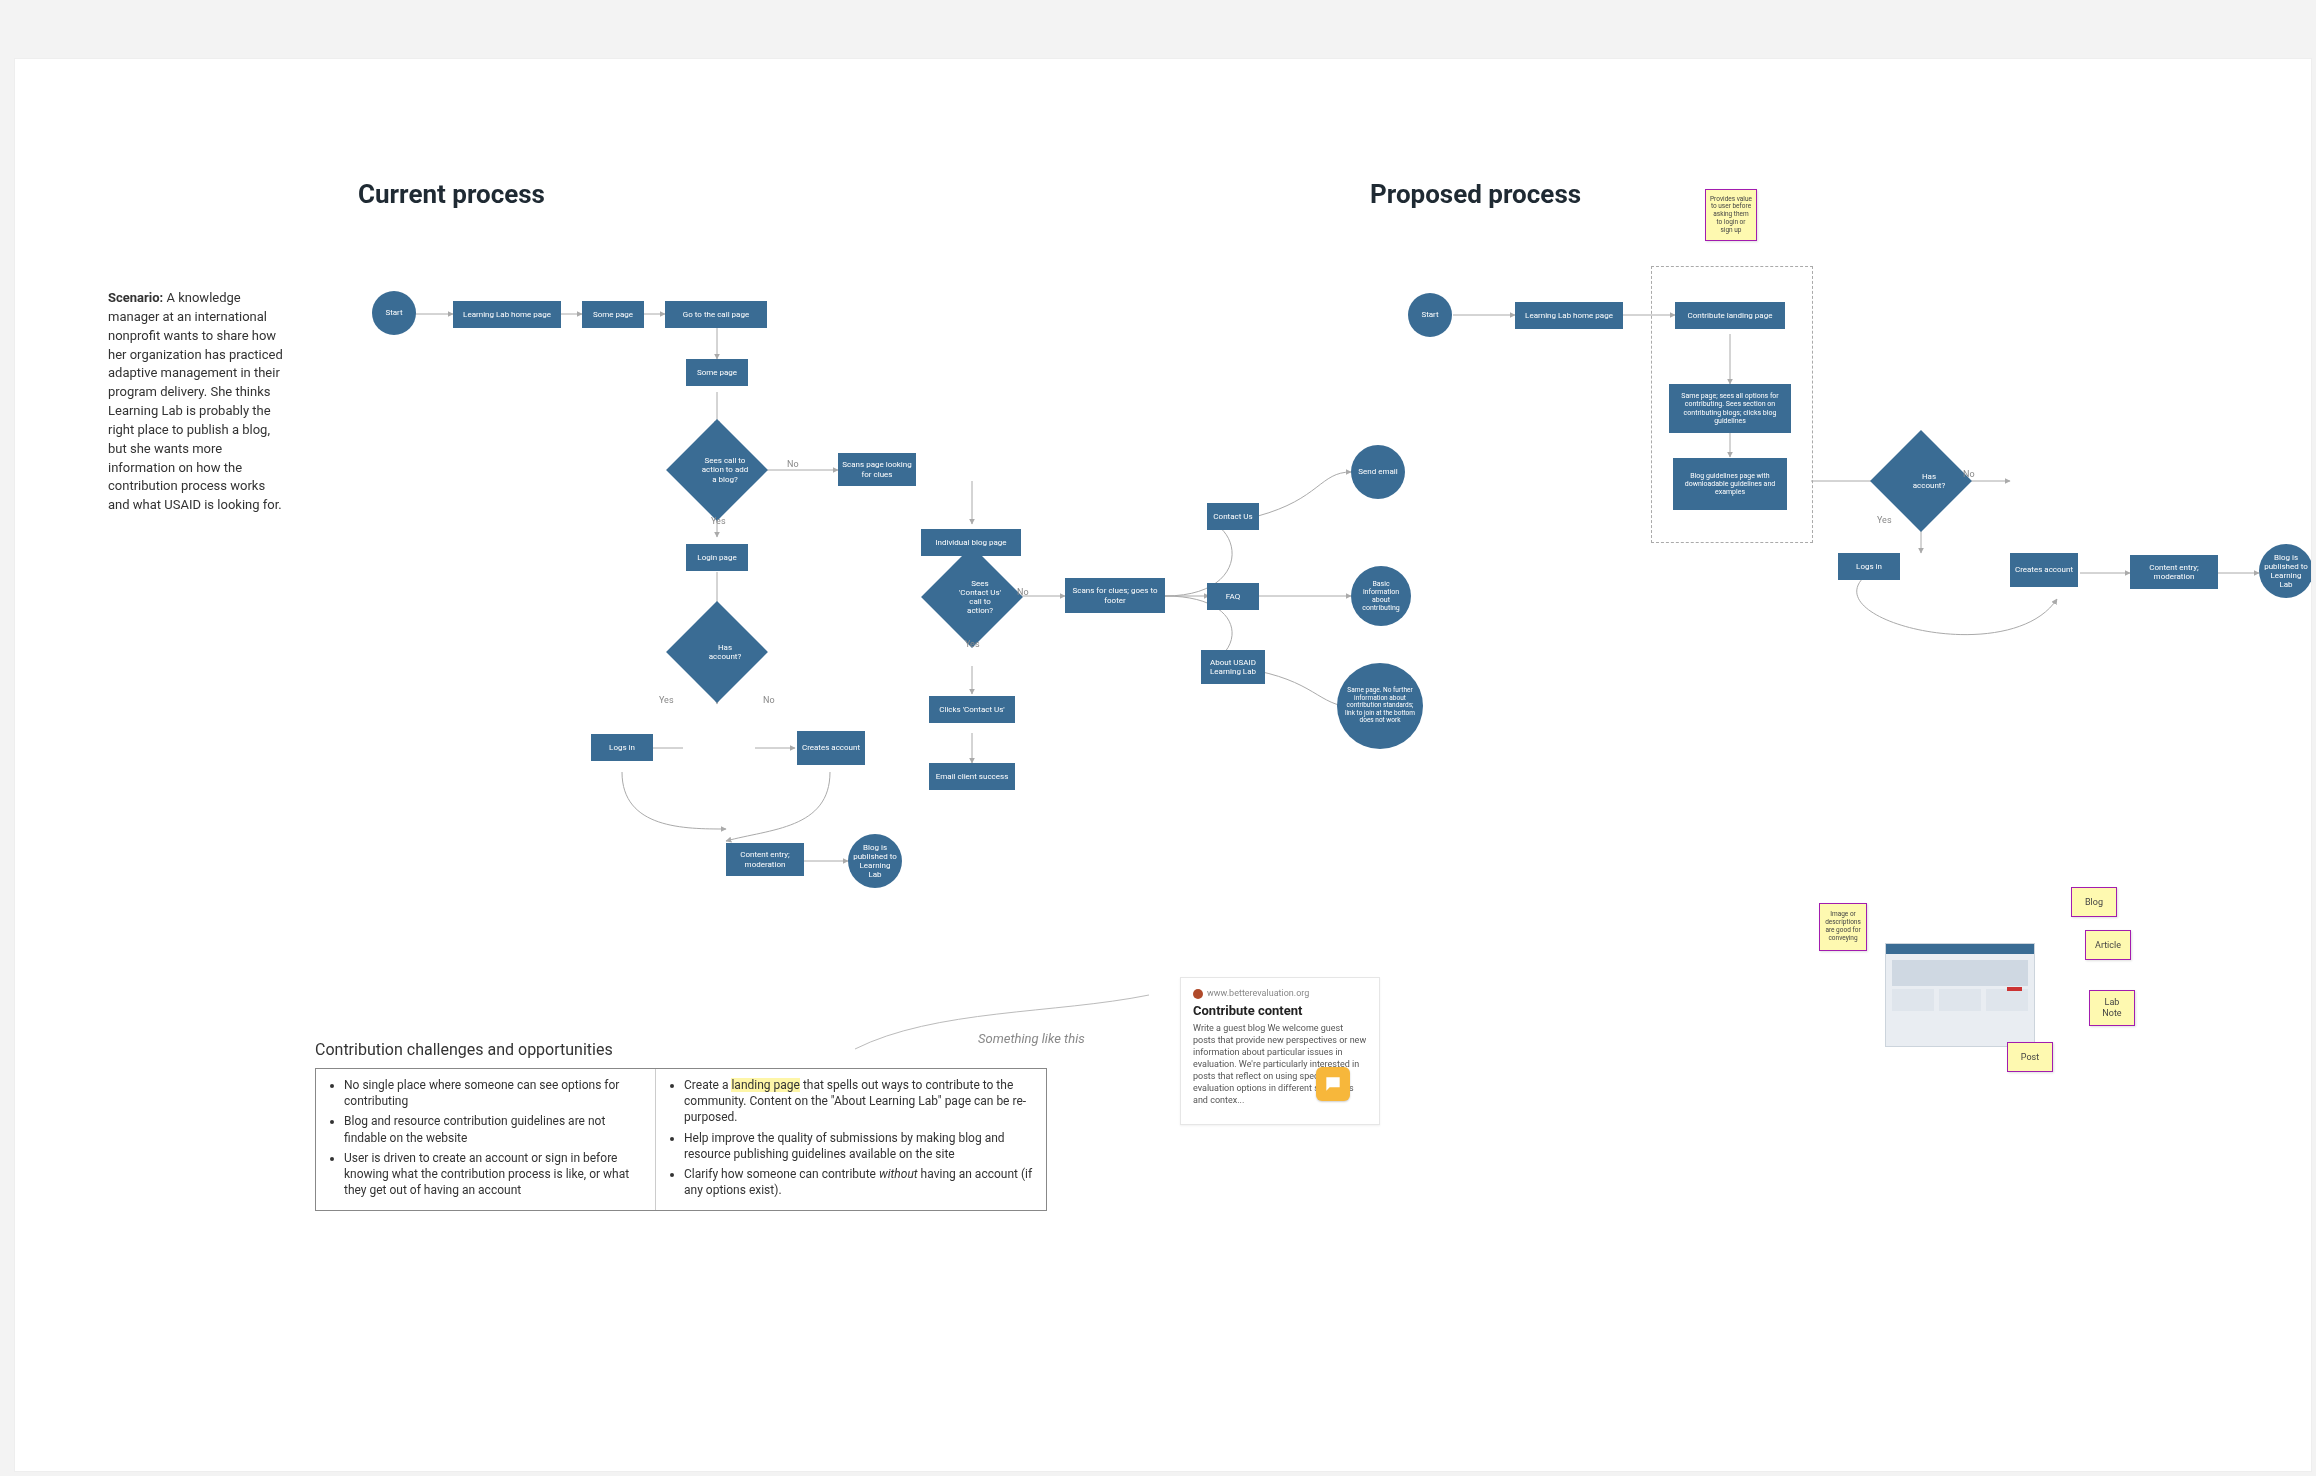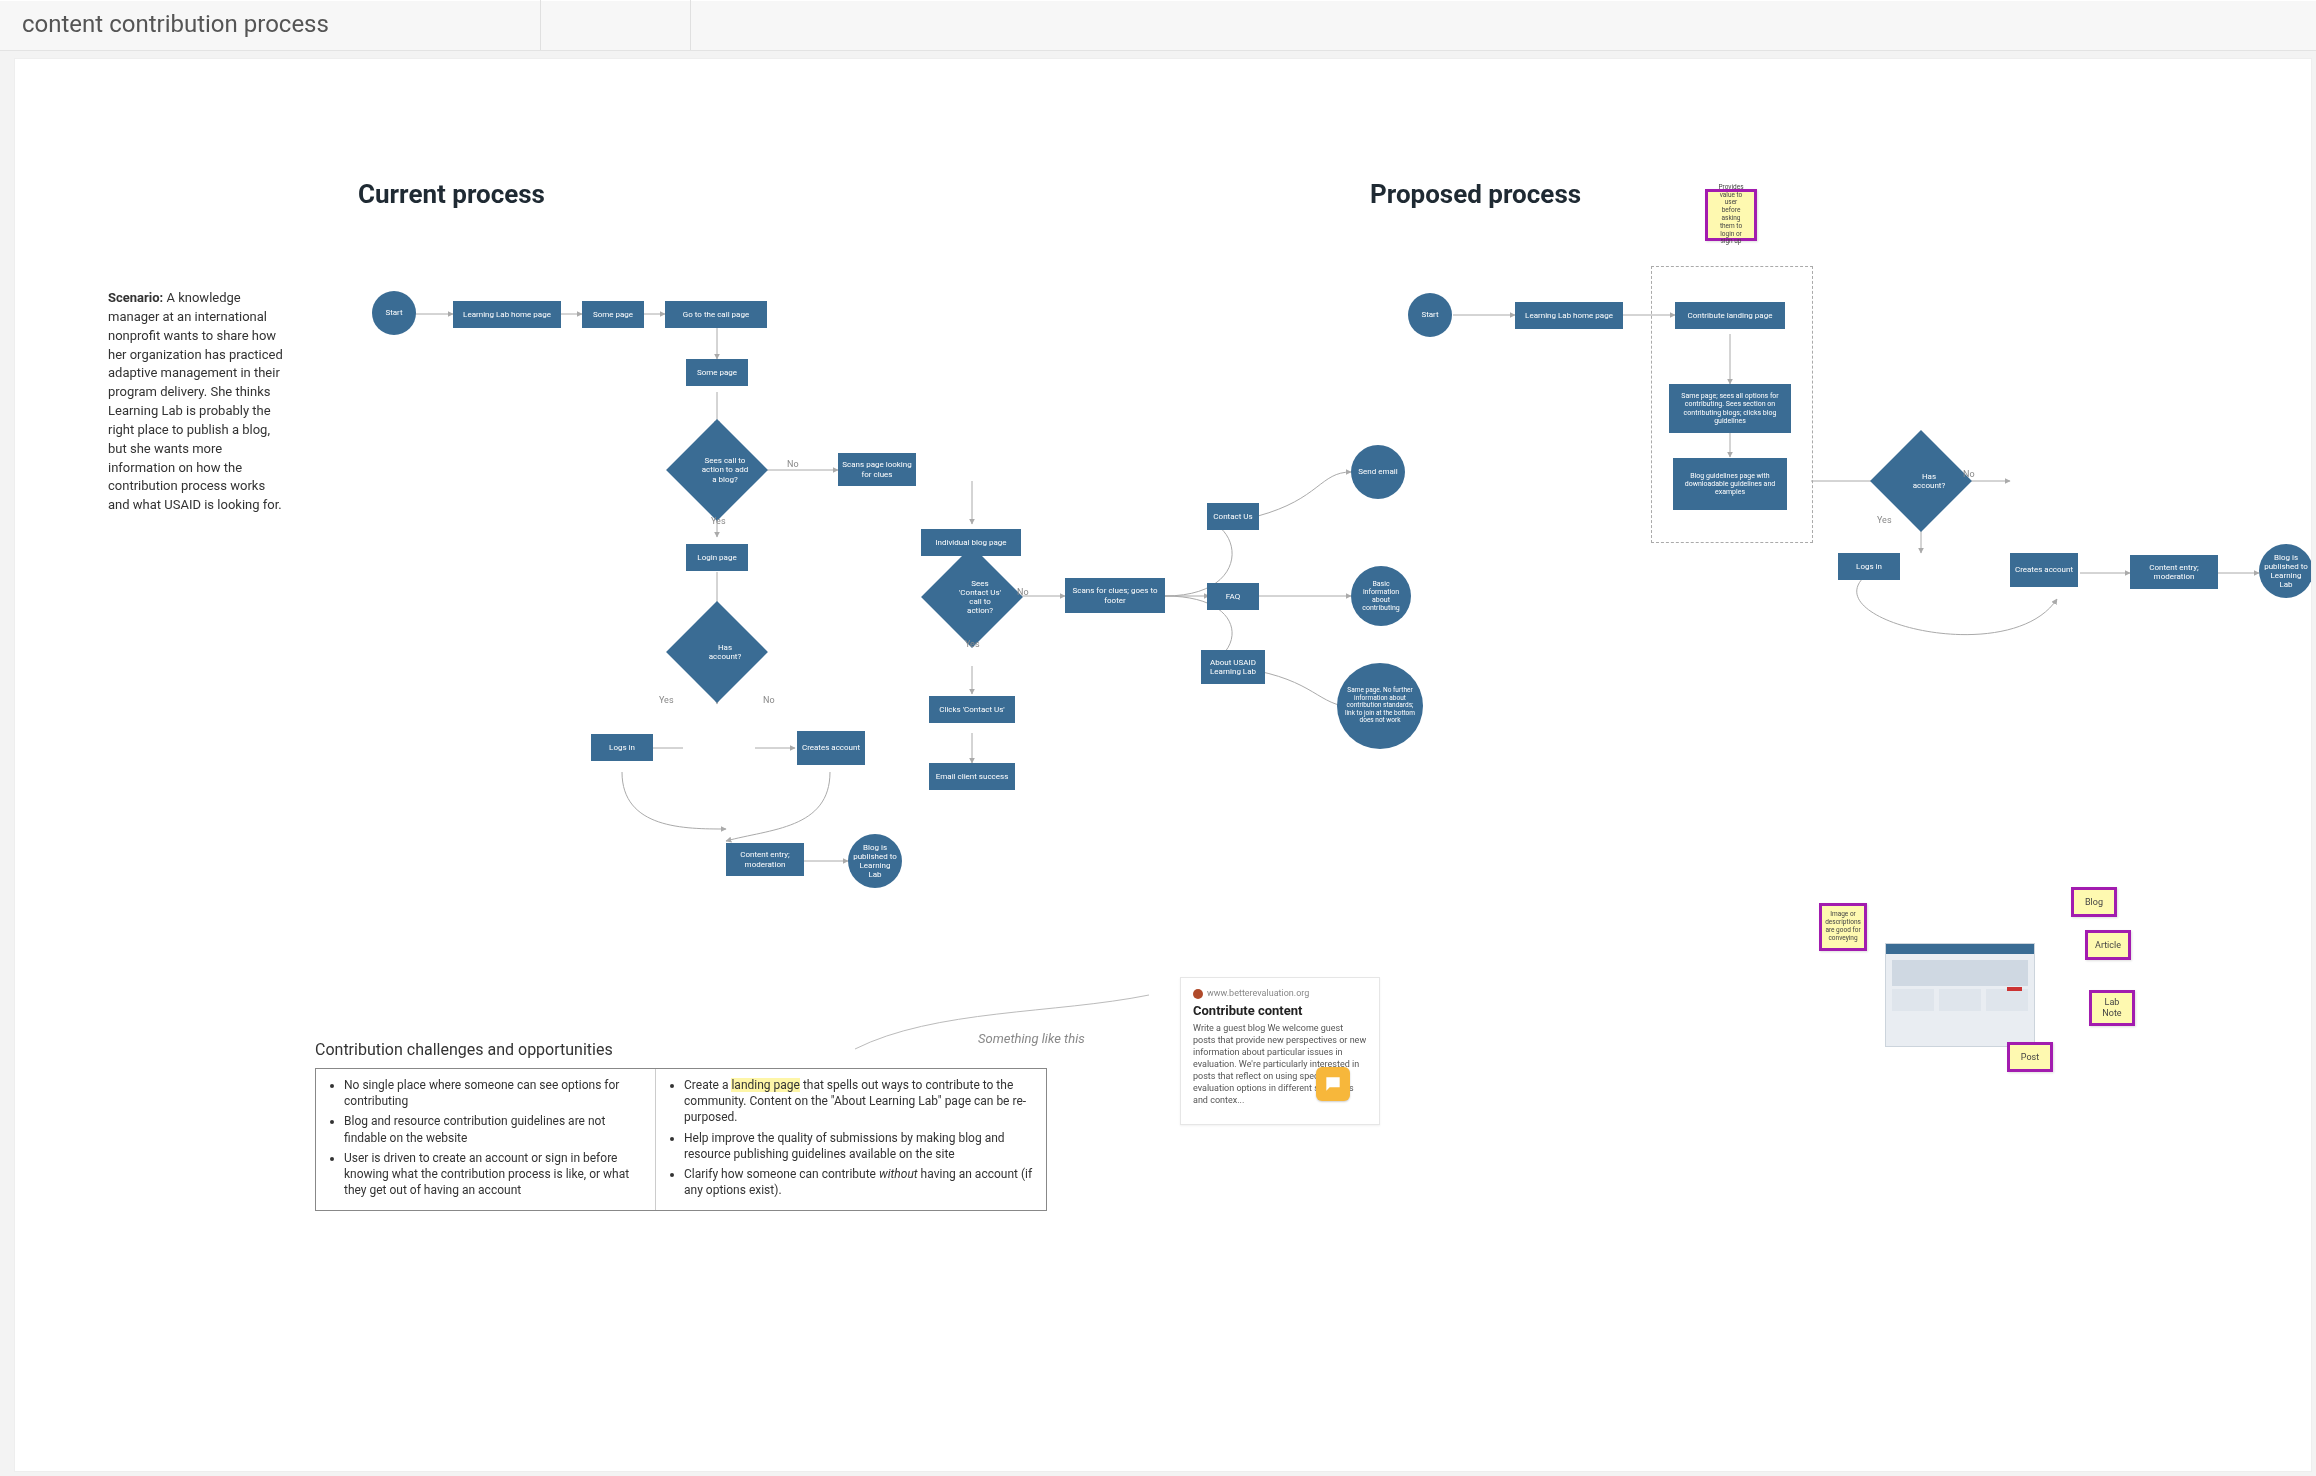--- a/index.html
+++ b/index.html
@@ -14,21 +14,21 @@
 
   .shape{position:absolute;display:flex;align-items:center;justify-content:center;text-align:center;color:#fff;font-size:8px;line-height:1.15;padding:2px 4px;box-sizing:border-box;}
   .rect{background:#3a6c94;}
   .circle{background:#3a6c94;border-radius:50%;}
   .diamond{background:transparent;}
   .diamond .d-inner{width:100%;height:100%;background:#3a6c94;transform:rotate(45deg);position:absolute;left:0;top:0;}
   .diamond .d-text{position:relative;z-index:2;margin-left:16px;}
 
   .label{position:absolute;font-size:9px;color:#888;}
 
-  .sticky{position:absolute;background:#fef9b0;border:3px solid #a21caf;box-shadow:1px 1px 2px rgba(0,0,0,.12);font-size:8px;color:#444;padding:12px;box-sizing:border-box;display:flex;align-items:center;justify-content:center;text-align:center;line-height:1.2;}
+  .sticky{position:absolute;background:#fef9b0;border:1px solid #a21caf;box-shadow:1px 1px 2px rgba(0,0,0,.12);font-size:8px;color:#444;padding:4px;box-sizing:border-box;display:flex;align-items:center;justify-content:center;text-align:center;line-height:1.2;}
   .sticky.small{font-size:9px;}
   .dashed-box{position:absolute;border:1px dashed #aaa;}
 
   .arrows{position:absolute;left:0;top:0;}
 
   
   .subheading{position:absolute;font-size:16px;color:#333;}
   .chal-table{position:absolute;border:1px solid #888;background:#fff;font-size:12px;}
   .chal-table .hdr{display:flex;background:#3a6c94;color:#fff;}
   .chal-table .hdr > div{padding:8px 10px;font-weight:400;}
@@ -54,25 +54,20 @@
   .mock .mockrow div{flex:1;background:#dfe5ec;}
   .mock .mockred{position:absolute;right:8%;top:42%;width:10%;height:4%;background:#c33;}
 
   .something{position:absolute;font-size:13px;color:#888;font-style:italic;}
 </style>
 </head>
 <body>
 
 <div id="viewport">
 
-  <div id="topbar">
-    <div class="title">content contribution process</div>
-    <div class="divider" style="left:540px"></div>
-    <div class="divider" style="left:690px"></div>
-  </div>
 
   <div id="canvas">
 
     <div class="heading" style="left:343px;top:120px">Current process</div>
     <div class="heading" style="left:1355px;top:120px">Proposed process</div>
 
     <div class="scenario" style="left:93px;top:230px">
       <b>Scenario:</b><span> A knowledge manager at an international nonprofit wants to share how her organization has practiced adaptive management in their program delivery. She thinks Learning Lab is probably the right place to publish a blog, but she wants more information on how the contribution process works and what USAID is looking for.</span>
     </div>
 

